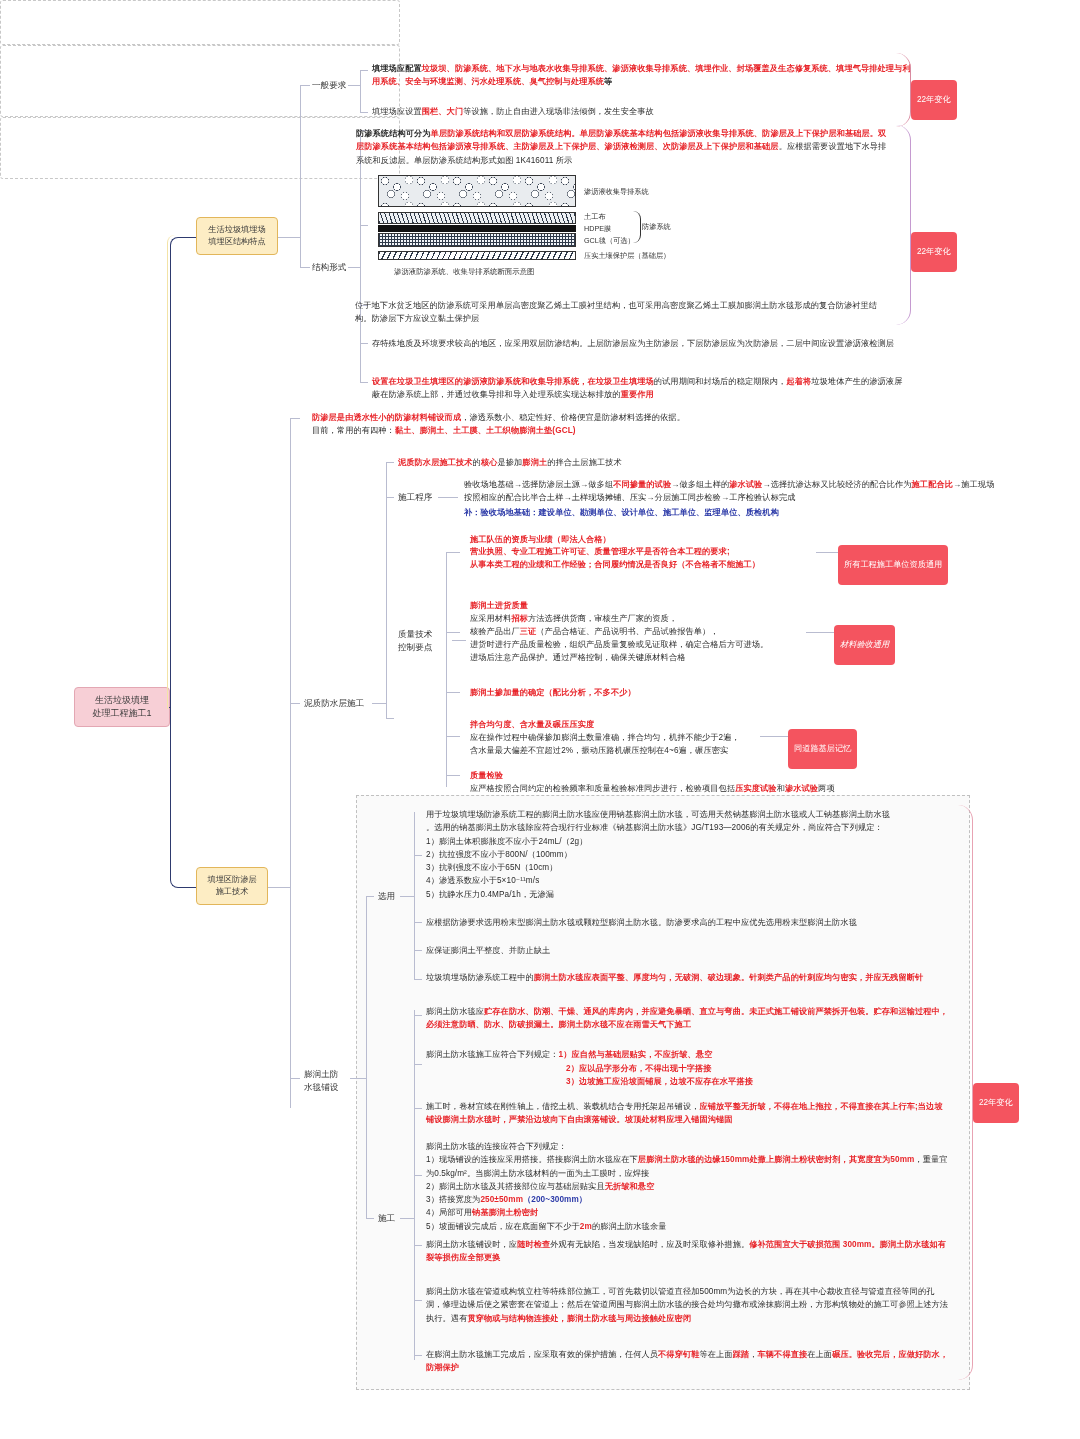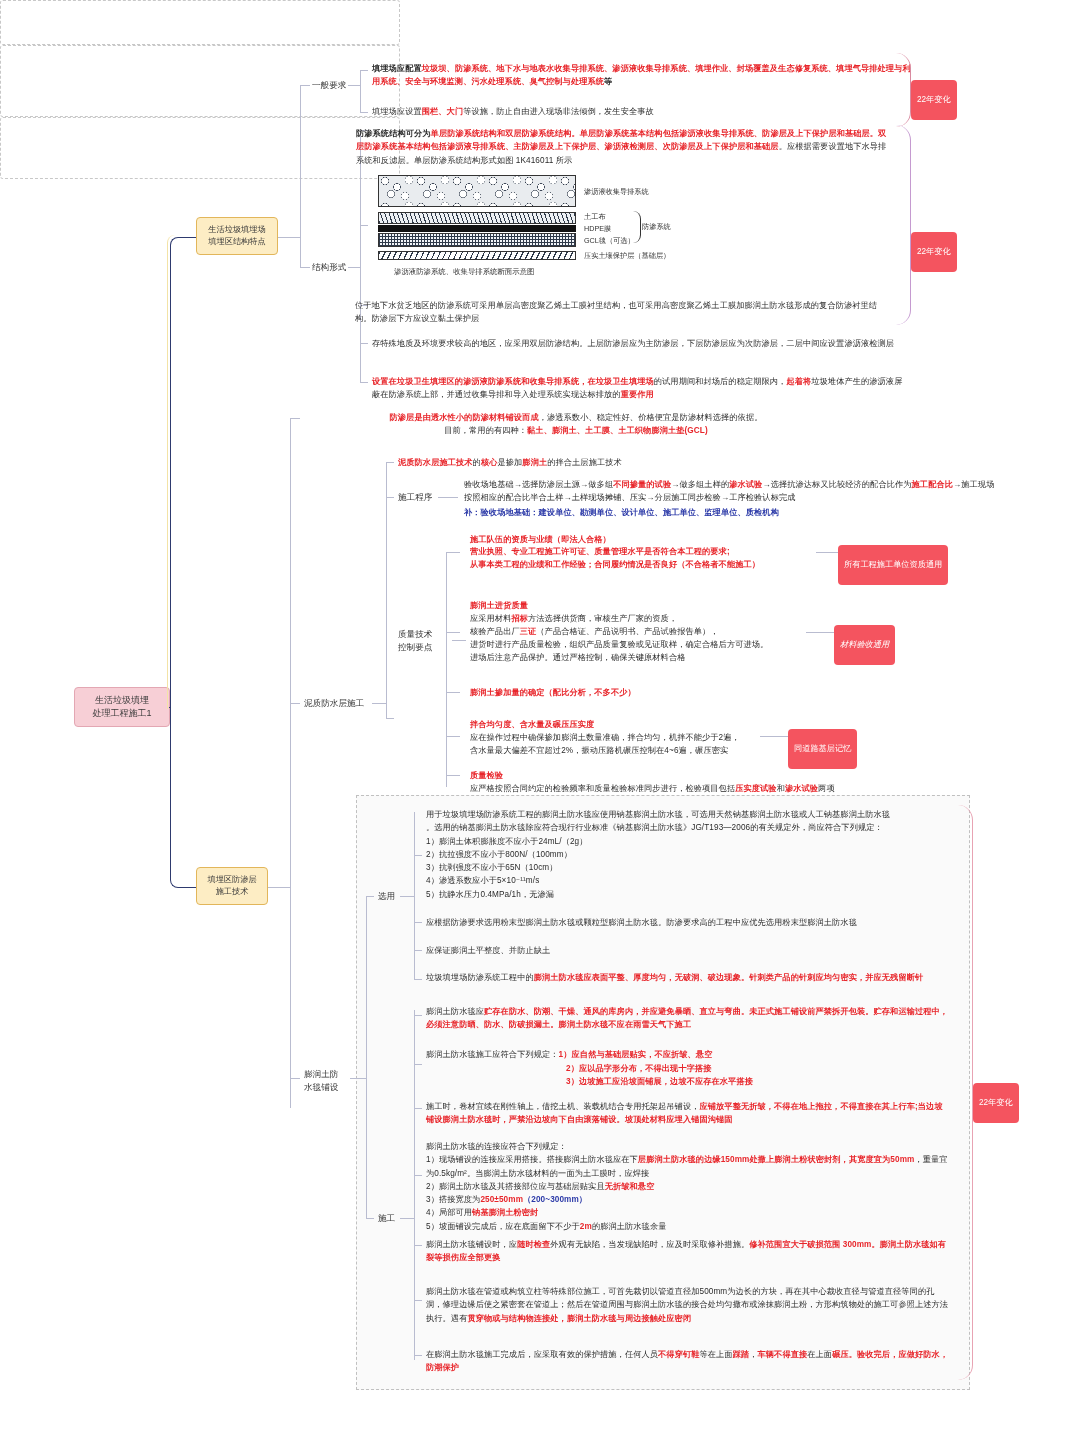--- a/index.html
+++ b/index.html
@@ -186,21 +186,21 @@
 
   <div class="abs rootnode node-yellow" style="left:196px;top:867px;width:72px;font-size:8.2px;">
     <div>填埋区防渗层</div>
     <div>施工技术</div>
   </div>
 
   <div class="abs ln ln-h" style="left:268px;top:887px;width:22px;"></div>
   <div class="abs ln ln-v" style="left:290px;top:418px;height:690px;"></div>
 
   <div class="abs ln ln-h" style="left:290px;top:418px;width:10px;"></div>
-  <div class="abs tblock" style="left:296px;top:411px;width:560px;text-align:center;">
+  <div class="abs tblock" style="left:312px;top:411px;width:560px;">
     <div>
       <span class="r">防渗层是由透水性小的防渗材料铺设而成</span><span>，渗透系数小、稳定性好、价格便宜是防渗材料选择的依据。</span>
     </div>
     <div>
       <span>目前，常用的有四种：</span><span class="r">黏土、膨润土、土工膜、土工织物膨润土垫(GCL)</span>
     </div>
   </div>
 
   <div class="abs ln ln-h" style="left:290px;top:703px;width:10px;"></div>
   <div class="abs branch-label" style="left:304px;top:697px;">泥质防水层施工</div>

